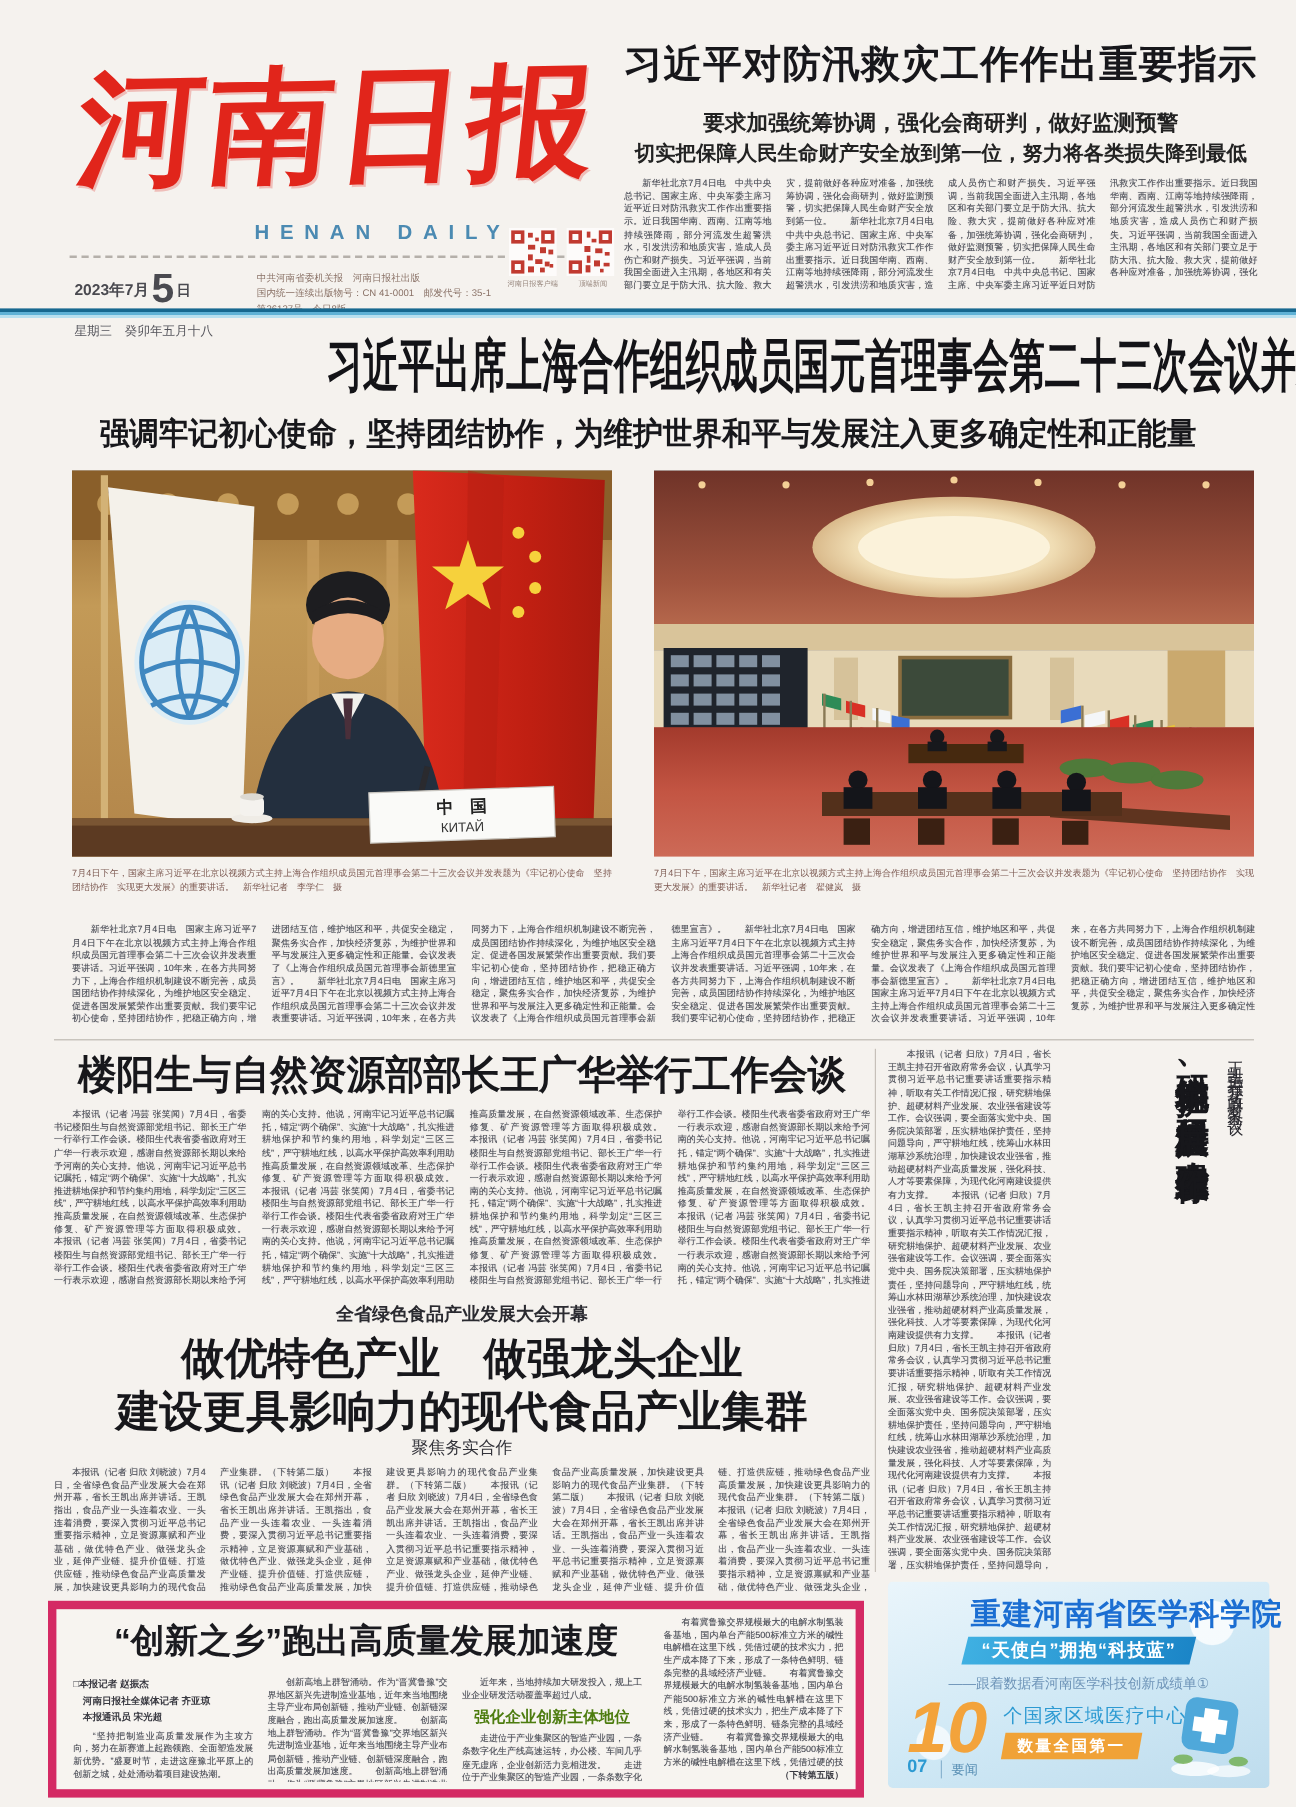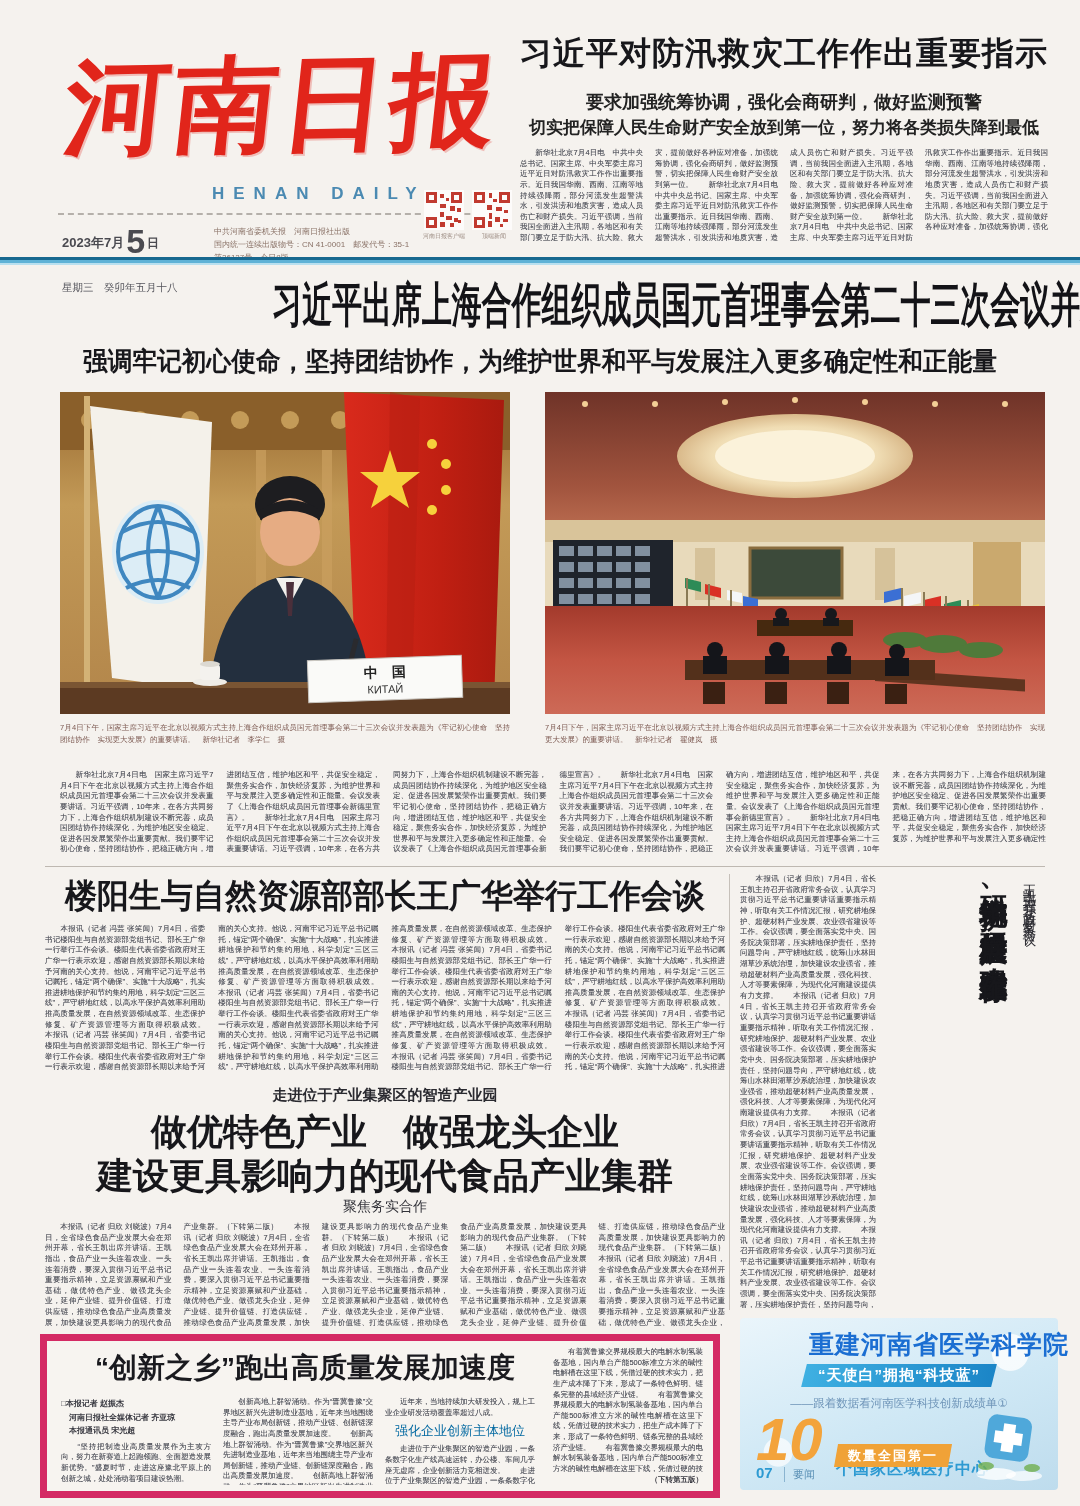--- a/index.html
+++ b/index.html
@@ -10,21 +10,21 @@
   
   .mast-title{left:66px;top:36px;font-family:"DejaVu Serif",serif;font-weight:bold;
       font-size:104px;color:#e1251b;letter-spacing:4px;transform:skewX(-7deg) rotate(-1deg);
       text-shadow:2px 2px 0 rgba(225,37,27,.25);white-space:nowrap;}
   .mast-en{left:212px;top:184px;font-size:17px;font-weight:bold;letter-spacing:9px;color:#4b8ab2;}
   .mast-dash{left:58px;top:213px;width:452px;border-top:2px dashed #b5b0aa;height:0;}
   .date-blk{left:62px;top:222px;width:150px;color:#4a4a50;}
   .date-l1{font-size:13px;font-weight:bold;}
   .date-day{font-size:34px;font-weight:bold;vertical-align:-6px;padding:0 2px;}
   .date-ri{font-size:12px;}
-  .date-l2{font-size:10.5px;margin-top:20px;color:#55555c;}
+  .date-l2{font-size:10.5px;margin-top:8px;color:#55555c;}
   .pub-blk{left:214px;top:225px;width:205px;font-size:8px;line-height:1.65;color:#8a7267;}
   .qr{width:40px;height:40px;top:190px;}
   .qr-cap{top:232px;width:52px;font-size:6px;color:#9a8a80;text-align:center;}
   
   .flood-hl{left:520px;top:32px;width:528px;text-align:center;font-size:32px;font-weight:900;
       color:#17171b;white-space:nowrap;letter-spacing:1px;}
   .flood-d1{left:520px;top:90px;width:528px;text-align:center;font-size:18px;font-weight:bold;color:#222;white-space:nowrap;}
   .flood-d2{left:520px;top:116px;width:528px;text-align:center;font-size:17px;font-weight:bold;color:#222;white-space:nowrap;}
   .bodytext{font-size:7.5px;line-height:1.42;text-align:justify;color:#4e5059;
       text-shadow:0 0 .6px rgba(90,92,104,.55);overflow:hidden;}
@@ -57,38 +57,38 @@
   .food-h1{left:45px;top:1108px;width:680px;text-align:center;font-size:36px;font-weight:900;color:#17171b;white-space:nowrap;}
   .food-h2{left:45px;top:1152px;width:680px;text-align:center;font-size:36px;font-weight:900;color:#17171b;white-space:nowrap;}
   .food-by{left:45px;top:1198px;width:680px;text-align:center;font-size:14px;color:#33333a;}
   .food-body{left:45px;top:1222px;width:680px;height:108px;column-count:5;column-gap:12px;}
   
   .pink-box{left:40px;top:1334px;width:666px;height:150px;border:7px solid #d42a64;background:#f7f4f0;}
   .inno-hl{left:10px;top:8px;width:496px;text-align:center;font-size:28px;font-weight:900;color:#1a1a1f;white-space:nowrap;}
   .inno-col{top:56px;width:150px;height:88px;}
   .inno-by{font-size:8px;font-weight:bold;color:#3a3a42;line-height:1.7;margin-bottom:4px;}
   .inno-c3{display:flex;flex-direction:column;}
-  .inno-sub{font-size:13px;font-weight:400;color:#0369a1;text-align:center;margin:4px 0;}
+  .inno-sub{font-size:13px;font-weight:700;color:#4d7c0f;text-align:center;margin:4px 0;}
   .inno-c4{left:506px;top:6px;width:150px;height:138px;display:flex;flex-direction:column;}
   .fillflex{flex:1;overflow:hidden;}
   .jump{font-size:7.5px;font-weight:bold;color:#3a3a42;text-align:right;}
   
   .promo{left:740px;top:1318px;width:318px;height:172px;border-radius:4px;
      background:
        radial-gradient(circle at 85% 20%,rgba(255,255,255,.8) 0 18px,rgba(255,255,255,0) 19px),
        radial-gradient(circle at 12% 78%,rgba(255,255,255,.7) 0 14px,rgba(255,255,255,0) 15px),
        linear-gradient(160deg,#eaf5fb,#cfe8f5 55%,#bedced);}
   .promo-title{left:0;top:10px;width:318px;text-align:center;font-size:25px;font-weight:900;color:#1b6ed2;letter-spacing:1px;padding-left:40px;}
   .ribbon{left:0;top:46px;width:318px;text-align:center;}
   .ribbon b{display:inline-block;background:linear-gradient(90deg,#3fb0e2,#1b85c7);
      transform:skewX(-14deg);padding:2px 14px;}
   .ribbon b i{display:inline-block;transform:skewX(14deg);font-style:normal;color:#fff;font-size:15px;font-weight:900;letter-spacing:1px;}
   .promo-dash{left:0;top:78px;width:318px;text-align:center;font-size:11.5px;color:#6e94b8;}
   .big-num{left:16px;top:92px;font-size:60px;font-weight:900;color:#f3a33b;font-style:italic;line-height:1;}
-  .num-label{left:96px;top:102px;font-size:16px;font-weight:700;color:#2d9ad2;letter-spacing:1px;margin-top:39px;}
+  .num-label{left:96px;top:102px;font-size:16px;font-weight:400;color:#2d9ad2;letter-spacing:1px;}
   .badge{left:96px;top:126px;background:#f0a237;transform:skewX(-10deg);padding:2px 12px;}
   .badge i{display:inline-block;transform:skewX(10deg);font-style:normal;color:#fff;font-size:13px;font-weight:900;letter-spacing:2px;}
   .page-ref{left:16px;top:146px;font-size:15px;font-weight:900;color:#2d9ad2;}
   .page-sec{left:44px;top:149px;font-size:11px;color:#5a90b5;border-left:1px solid #8ab4d0;padding-left:8px;}
 </style>
 </head>
 <body>
 
 <div id="page">
 
@@ -382,21 +382,21 @@
   <div class="abs bodytext lou-body">　　本报讯（记者 冯芸 张笑闻）7月4日，省委书记楼阳生与自然资源部党组书记、部长王广华一行举行工作会谈。楼阳生代表省委省政府对王广华一行表示欢迎，感谢自然资源部长期以来给予河南的关心支持。他说，河南牢记习近平总书记嘱托，锚定“两个确保”、实施“十大战略”，扎实推进耕地保护和节约集约用地，科学划定“三区三线”，严守耕地红线，以高水平保护高效率利用助推高质量发展，在自然资源领域改革、生态保护修复、矿产资源管理等方面取得积极成效。　　本报讯（记者 冯芸 张笑闻）7月4日，省委书记楼阳生与自然资源部党组书记、部长王广华一行举行工作会谈。楼阳生代表省委省政府对王广华一行表示欢迎，感谢自然资源部长期以来给予河南的关心支持。他说，河南牢记习近平总书记嘱托，锚定“两个确保”、实施“十大战略”，扎实推进耕地保护和节约集约用地，科学划定“三区三线”，严守耕地红线，以高水平保护高效率利用助推高质量发展，在自然资源领域改革、生态保护修复、矿产资源管理等方面取得积极成效。　　本报讯（记者 冯芸 张笑闻）7月4日，省委书记楼阳生与自然资源部党组书记、部长王广华一行举行工作会谈。楼阳生代表省委省政府对王广华一行表示欢迎，感谢自然资源部长期以来给予河南的关心支持。他说，河南牢记习近平总书记嘱托，锚定“两个确保”、实施“十大战略”，扎实推进耕地保护和节约集约用地，科学划定“三区三线”，严守耕地红线，以高水平保护高效率利用助推高质量发展，在自然资源领域改革、生态保护修复、矿产资源管理等方面取得积极成效。　　本报讯（记者 冯芸 张笑闻）7月4日，省委书记楼阳生与自然资源部党组书记、部长王广华一行举行工作会谈。楼阳生代表省委省政府对王广华一行表示欢迎，感谢自然资源部长期以来给予河南的关心支持。他说，河南牢记习近平总书记嘱托，锚定“两个确保”、实施“十大战略”，扎实推进耕地保护和节约集约用地，科学划定“三区三线”，严守耕地红线，以高水平保护高效率利用助推高质量发展，在自然资源领域改革、生态保护修复、矿产资源管理等方面取得积极成效。　　本报讯（记者 冯芸 张笑闻）7月4日，省委书记楼阳生与自然资源部党组书记、部长王广华一行举行工作会谈。楼阳生代表省委省政府对王广华一行表示欢迎，感谢自然资源部长期以来给予河南的关心支持。他说，河南牢记习近平总书记嘱托，锚定“两个确保”、实施“十大战略”，扎实推进耕地保护和节约集约用地，科学划定“三区三线”，严守耕地红线，以高水平保护高效率利用助推高质量发展，在自然资源领域改革、生态保护修复、矿产资源管理等方面取得积极成效。　　本报讯（记者 冯芸 张笑闻）7月4日，省委书记楼阳生与自然资源部党组书记、部长王广华一行举行工作会谈。楼阳生代表省委省政府对王广华一行表示欢迎，感谢自然资源部长期以来给予河南的关心支持。他说，河南牢记习近平总书记嘱托，锚定“两个确保”、实施“十大战略”，扎实推进耕地保护和节约集约用地，科学划定“三区三线”，严守耕地红线，以高水平保护高效率利用助推高质量发展，在自然资源领域改革、生态保护修复、矿产资源管理等方面取得积极成效。</div>
 
   <div class="abs vr1"></div>
 
   <div class="abs bodytext wk-body">　　本报讯（记者 归欣）7月4日，省长王凯主持召开省政府常务会议，认真学习贯彻习近平总书记重要讲话重要指示精神，听取有关工作情况汇报，研究耕地保护、超硬材料产业发展、农业强省建设等工作。会议强调，要全面落实党中央、国务院决策部署，压实耕地保护责任，坚持问题导向，严守耕地红线，统筹山水林田湖草沙系统治理，加快建设农业强省，推动超硬材料产业高质量发展，强化科技、人才等要素保障，为现代化河南建设提供有力支撑。　　本报讯（记者 归欣）7月4日，省长王凯主持召开省政府常务会议，认真学习贯彻习近平总书记重要讲话重要指示精神，听取有关工作情况汇报，研究耕地保护、超硬材料产业发展、农业强省建设等工作。会议强调，要全面落实党中央、国务院决策部署，压实耕地保护责任，坚持问题导向，严守耕地红线，统筹山水林田湖草沙系统治理，加快建设农业强省，推动超硬材料产业高质量发展，强化科技、人才等要素保障，为现代化河南建设提供有力支撑。　　本报讯（记者 归欣）7月4日，省长王凯主持召开省政府常务会议，认真学习贯彻习近平总书记重要讲话重要指示精神，听取有关工作情况汇报，研究耕地保护、超硬材料产业发展、农业强省建设等工作。会议强调，要全面落实党中央、国务院决策部署，压实耕地保护责任，坚持问题导向，严守耕地红线，统筹山水林田湖草沙系统治理，加快建设农业强省，推动超硬材料产业高质量发展，强化科技、人才等要素保障，为现代化河南建设提供有力支撑。　　本报讯（记者 归欣）7月4日，省长王凯主持召开省政府常务会议，认真学习贯彻习近平总书记重要讲话重要指示精神，听取有关工作情况汇报，研究耕地保护、超硬材料产业发展、农业强省建设等工作。会议强调，要全面落实党中央、国务院决策部署，压实耕地保护责任，坚持问题导向，严守耕地红线，统筹山水林田湖草沙系统治理，加快建设农业强省，推动超硬材料产业高质量发展，强化科技、人才等要素保障，为现代化河南建设提供有力支撑。</div>
   <div class="abs wk-heads">
     <div class="wk-kicker">王凯主持召开省政府常务会议</div>
     <div class="wk-hl">研究耕地保护、超硬材料产业发展、农业强省建设等工作</div>
   </div>
 
-  <div class="abs food-kick">走进位于产业集聚区的智造产业园</div>
+  <div class="abs food-kick">全省绿色食品产业发展大会开幕</div>
   <div class="abs food-h1">做优特色产业　做强龙头企业</div>
   <div class="abs food-h2">建设更具影响力的现代食品产业集群</div>
   <div class="abs food-by">聚焦务实合作</div>
   <div class="abs bodytext food-body">　　本报讯（记者 归欣 刘晓波）7月4日，全省绿色食品产业发展大会在郑州开幕，省长王凯出席并讲话。王凯指出，食品产业一头连着农业、一头连着消费，要深入贯彻习近平总书记重要指示精神，立足资源禀赋和产业基础，做优特色产业、做强龙头企业，延伸产业链、提升价值链、打造供应链，推动绿色食品产业高质量发展，加快建设更具影响力的现代食品产业集群。（下转第二版）　　本报讯（记者 归欣 刘晓波）7月4日，全省绿色食品产业发展大会在郑州开幕，省长王凯出席并讲话。王凯指出，食品产业一头连着农业、一头连着消费，要深入贯彻习近平总书记重要指示精神，立足资源禀赋和产业基础，做优特色产业、做强龙头企业，延伸产业链、提升价值链、打造供应链，推动绿色食品产业高质量发展，加快建设更具影响力的现代食品产业集群。（下转第二版）　　本报讯（记者 归欣 刘晓波）7月4日，全省绿色食品产业发展大会在郑州开幕，省长王凯出席并讲话。王凯指出，食品产业一头连着农业、一头连着消费，要深入贯彻习近平总书记重要指示精神，立足资源禀赋和产业基础，做优特色产业、做强龙头企业，延伸产业链、提升价值链、打造供应链，推动绿色食品产业高质量发展，加快建设更具影响力的现代食品产业集群。（下转第二版）　　本报讯（记者 归欣 刘晓波）7月4日，全省绿色食品产业发展大会在郑州开幕，省长王凯出席并讲话。王凯指出，食品产业一头连着农业、一头连着消费，要深入贯彻习近平总书记重要指示精神，立足资源禀赋和产业基础，做优特色产业、做强龙头企业，延伸产业链、提升价值链、打造供应链，推动绿色食品产业高质量发展，加快建设更具影响力的现代食品产业集群。（下转第二版）　　本报讯（记者 归欣 刘晓波）7月4日，全省绿色食品产业发展大会在郑州开幕，省长王凯出席并讲话。王凯指出，食品产业一头连着农业、一头连着消费，要深入贯彻习近平总书记重要指示精神，立足资源禀赋和产业基础，做优特色产业、做强龙头企业，延伸产业链、提升价值链、打造供应链，推动绿色食品产业高质量发展，加快建设更具影响力的现代食品产业集群。（下转第二版）</div>
 
   <div class="abs pink-box">
     <div class="abs inno-hl">“创新之乡”跑出高质量发展加速度</div>
     <div class="abs inno-col" style="left:14px">
       <div class="inno-by">
         <div>□本报记者 赵振杰</div>

